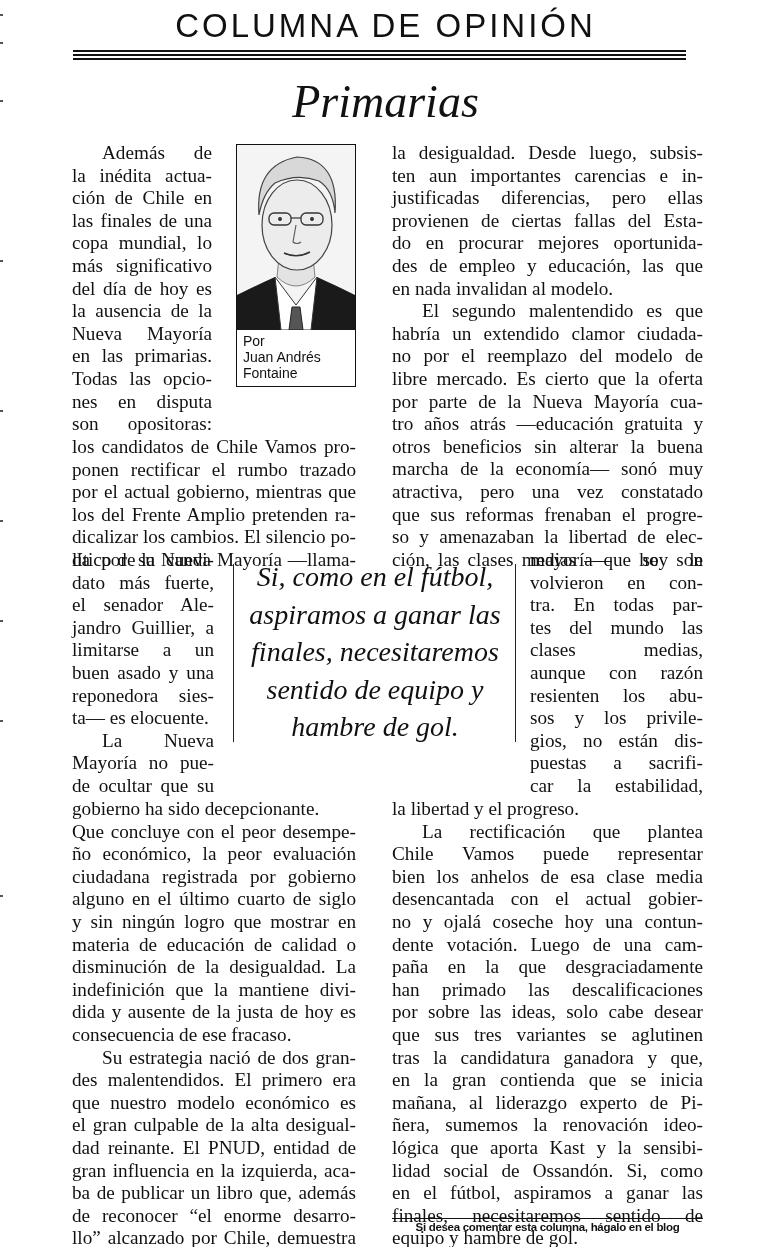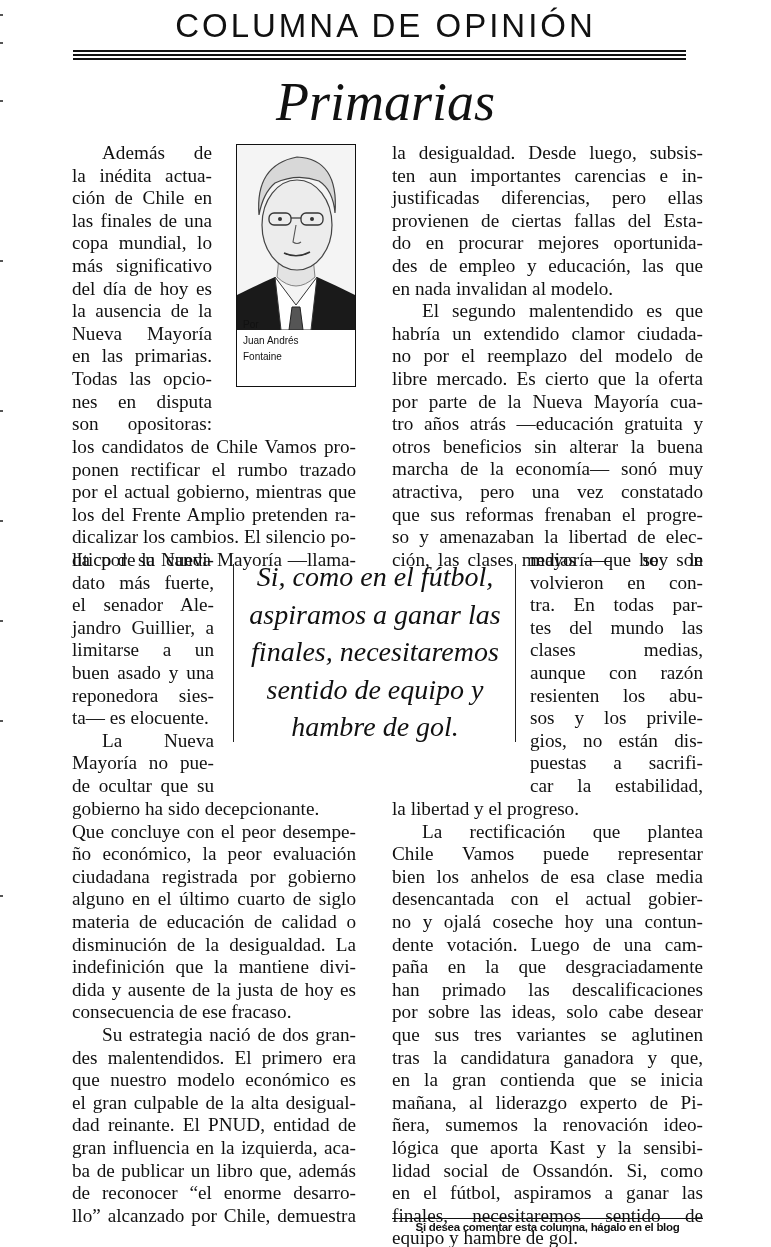--- a/index.html
+++ b/index.html
@@ -1,27 +1,27 @@
 <!DOCTYPE html>
 <html><head>
 <meta charset="utf-8">
 <style>
   html, body { margin:0; padding:0; background:#ffffff; }
   body { width:771px; height:1247px; position:relative; overflow:hidden; color:#111; font-family:"DejaVu Serif", serif; }
   .abs { position:absolute; }
   .kicker { left:0; width:771px; top:6px; text-align:center; font-family:Liberation Sans, sans-serif; font-size:33px; letter-spacing:3px; color:#111; line-height:40px; }
   .rule { left:73px; width:613px; height:2px; background:#111; }
-  .headline { left:0; width:771px; top:72px; text-align:center; font-family:"Liberation Serif", serif; font-style:italic; font-size:54px; line-height:60px; color:#111; }
+  .headline { left:0; width:771px; top:72px; text-align:center; font-family:"Liberation Serif", serif; font-style:italic; font-size:46px; line-height:60px; color:#111; }
   .line { font-family:"Liberation Serif", serif; font-size:19.2px; line-height:22.6px; white-space:nowrap; text-align:justify; text-align-last:justify; color:#111; }
   .line.last { text-align-last:left; }
   .line.indent { padding-left:30px; }
   .col { position:absolute; }
   .photo { left:236px; top:144px; width:120px; height:243px; border:1px solid #111; box-sizing:border-box; background:#fff; }
   .portrait { position:absolute; left:0; top:0; width:118px; height:185px; overflow:hidden; background:#f2f2f2; }
-  .byline { position:absolute; left:6px; top:172px; font-family:"Liberation Sans", sans-serif; font-size:10px; line-height:16px; color:#111; }
+  .byline { position:absolute; left:6px; top:188px; font-family:"Liberation Sans", sans-serif; font-size:14px; line-height:16px; color:#111; }
   .quote-rule { width:1px; background:#222; }
   .quote { left:240px; width:270px; top:558px; text-align:center; font-family:"Liberation Serif", serif; font-style:italic; font-size:28px; line-height:37.5px; color:#111; }
   .foot-rule { left:392px; width:311px; top:1218px; height:1px; background:#111; }
   .foot-text { left:392px; width:311px; top:1221px; text-align:center; font-family:"Liberation Sans", sans-serif; font-weight:bold; font-size:11.5px; letter-spacing:-0.3px; color:#111; }
   .margin-mark { left:0; width:3px; height:2px; background:#555; }
 </style>
 </head>
 <body>
 
 <div class="abs margin-mark" style="top:14px;"></div>
@@ -114,20 +114,21 @@
   <div class="line">Mayoría no pue-</div>
   <div class="line">de ocultar que su</div>
 </div>
 
 <div class="col" style="left:72px; top:798px; width:284px;">
   <div class="line last">gobierno ha sido decepcionante.</div>
   <div class="line">Que concluye con el peor desempe-</div>
   <div class="line">ño económico, la peor evaluación</div>
   <div class="line">ciudadana registrada por gobierno</div>
   <div class="line">alguno en el último cuarto de siglo</div>
+  <div class="line">y sin ningún logro que mostrar en</div>
   <div class="line">materia de educación de calidad o</div>
   <div class="line">disminución de la desigualdad. La</div>
   <div class="line">indefinición que la mantiene divi-</div>
   <div class="line">dida y ausente de la justa de hoy es</div>
   <div class="line last">consecuencia de ese fracaso.</div>
   <div class="line indent">Su estrategia nació de dos gran-</div>
   <div class="line">des malentendidos. El primero era</div>
   <div class="line">que nuestro modelo económico es</div>
   <div class="line">el gran culpable de la alta desigual-</div>
   <div class="line">dad reinante. El PNUD, entidad de</div>

